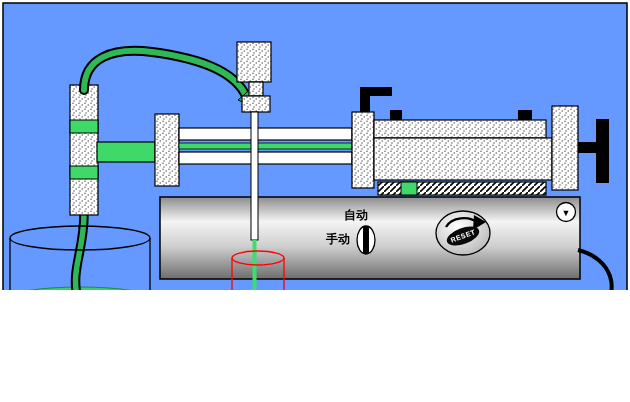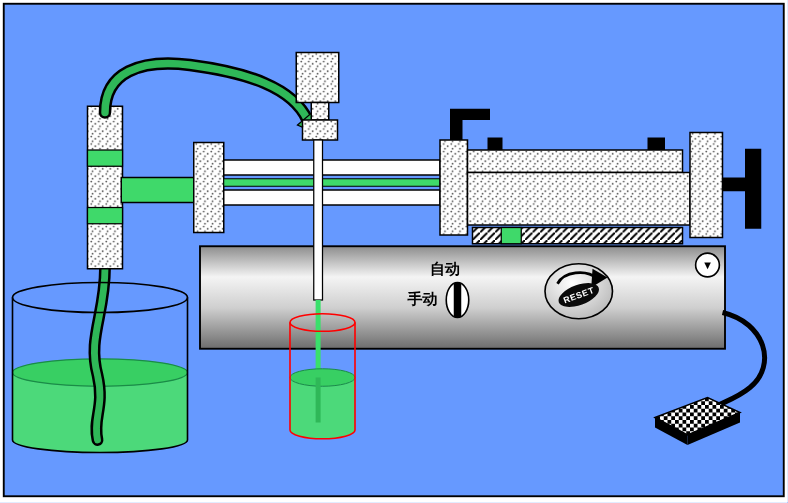--- a/index.html
+++ b/index.html
@@ -1,16 +1,16 @@
 <!DOCTYPE html>
 <html><head>
 <meta charset="utf-8">
 <style>
   html,body{margin:0;padding:0;background:#ffffff;}
-  .stage{width:630px;height:402px;position:relative;overflow:hidden;
+  .stage{width:630px;height:290px;position:relative;overflow:hidden;
          font-family:"Liberation Sans","DejaVu Sans",sans-serif;}
   svg{display:block;}
   text{font-family:"Liberation Sans","DejaVu Sans",sans-serif;}
   .cjk{font-weight:bold;font-size:12px;fill:#000;}
   .reset-txt{font-weight:bold;font-size:7px;fill:#ffffff;letter-spacing:.5px;}
   .down-txt{font-size:9px;fill:#000;}
 </style>
 </head>
 <body>
 

